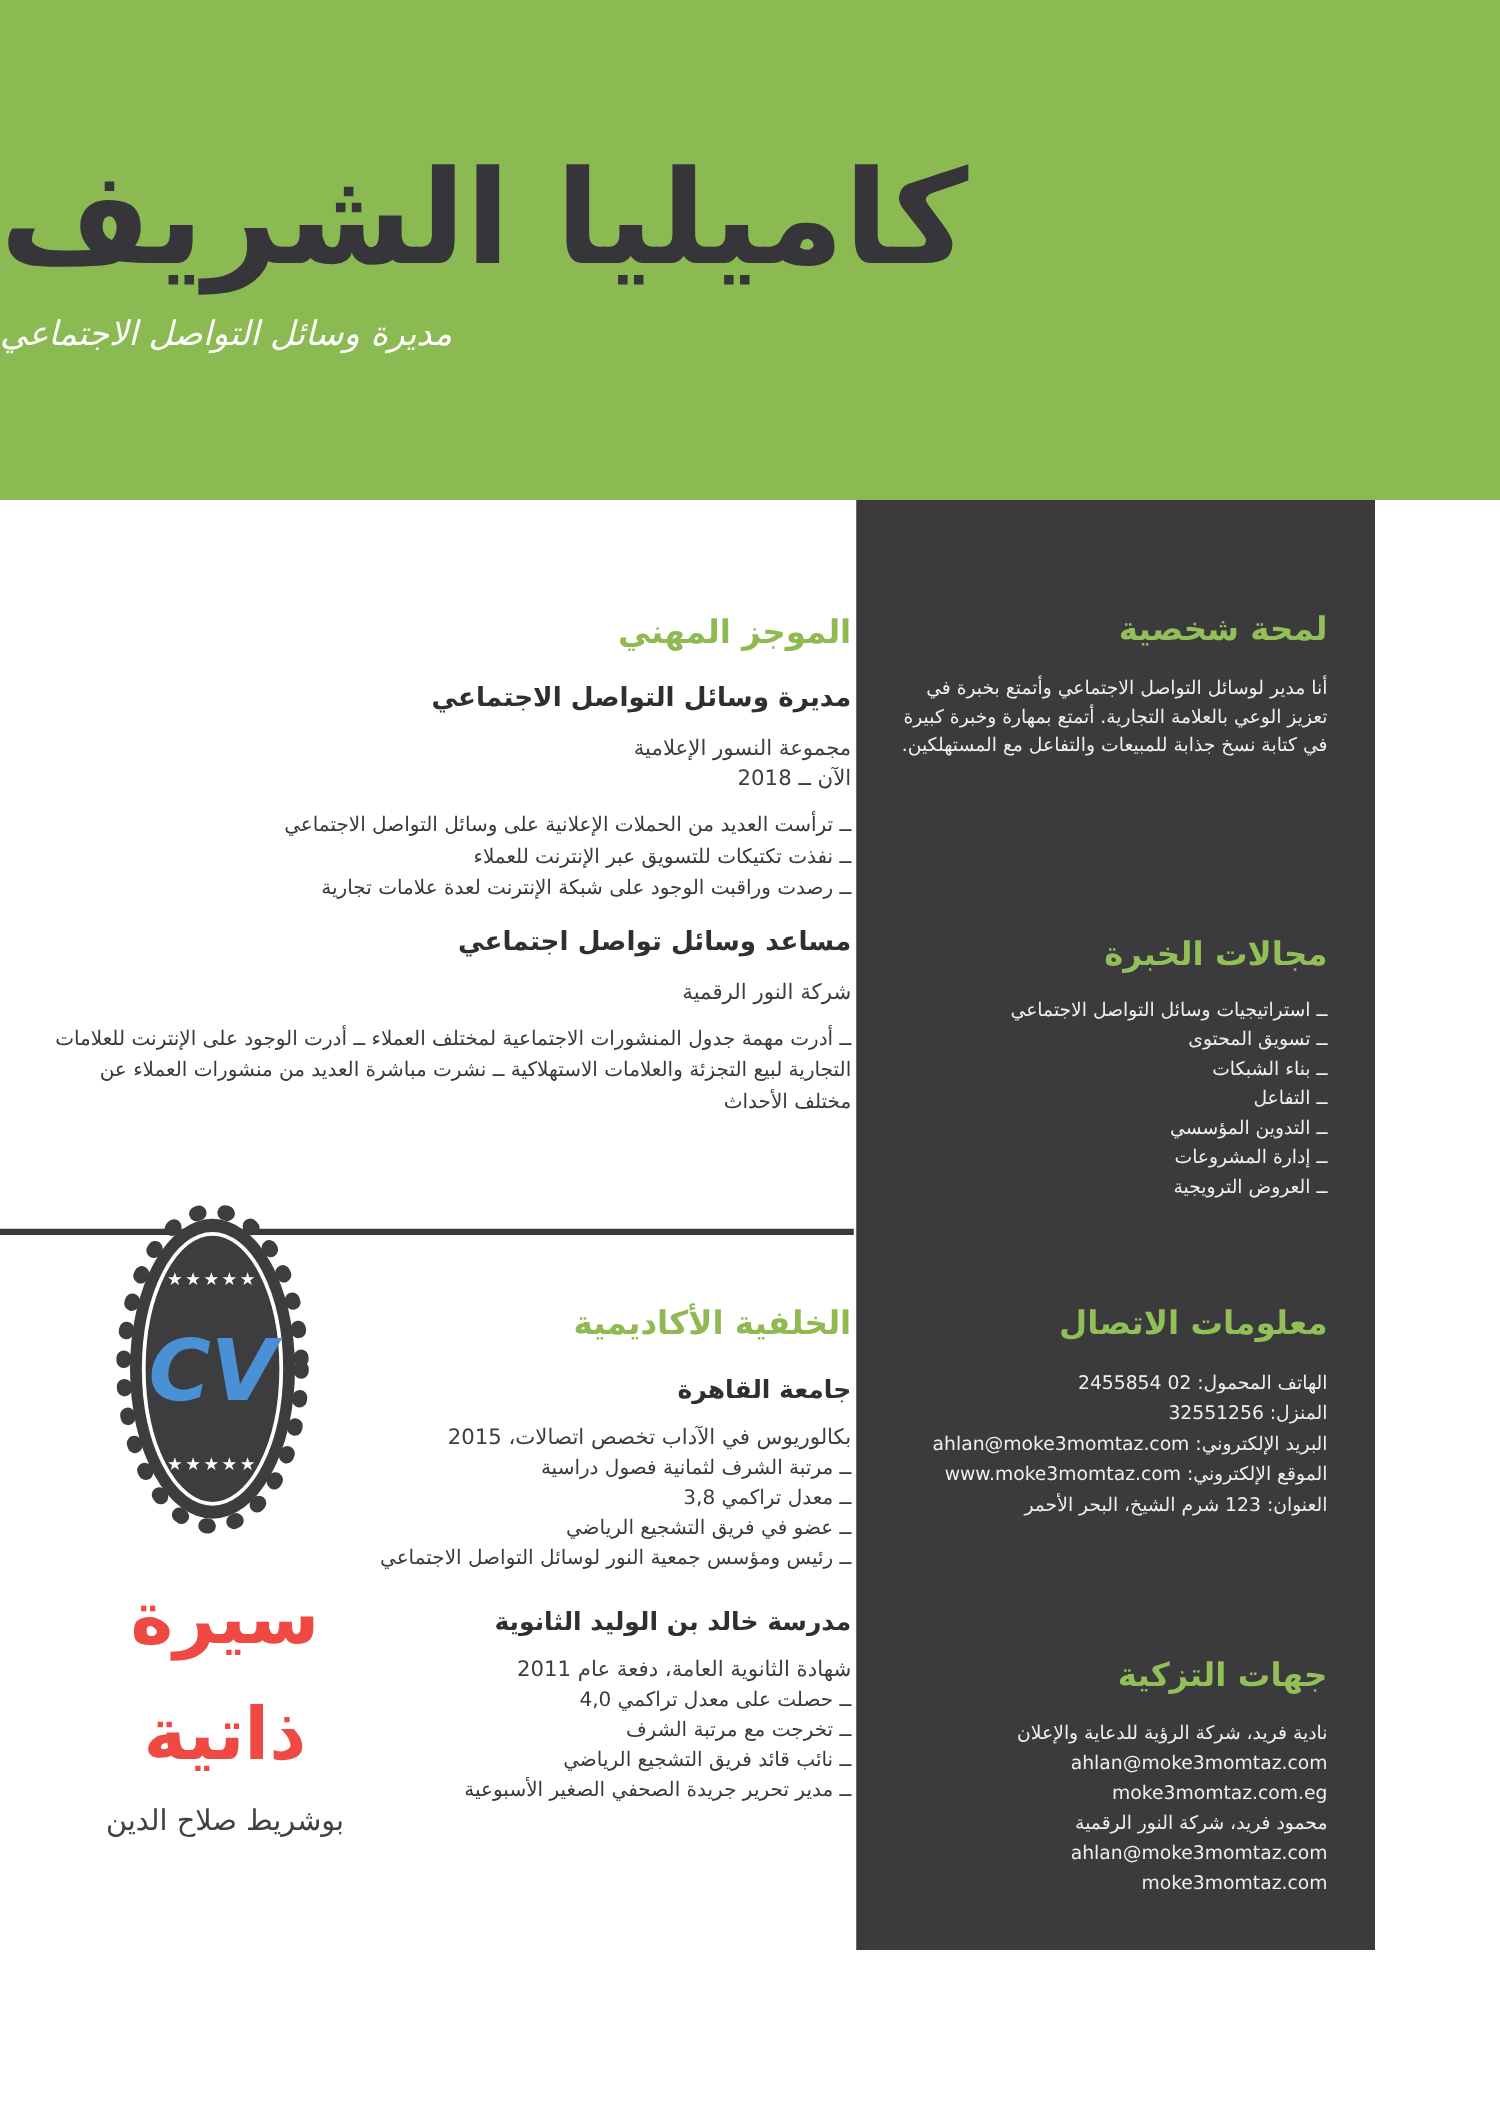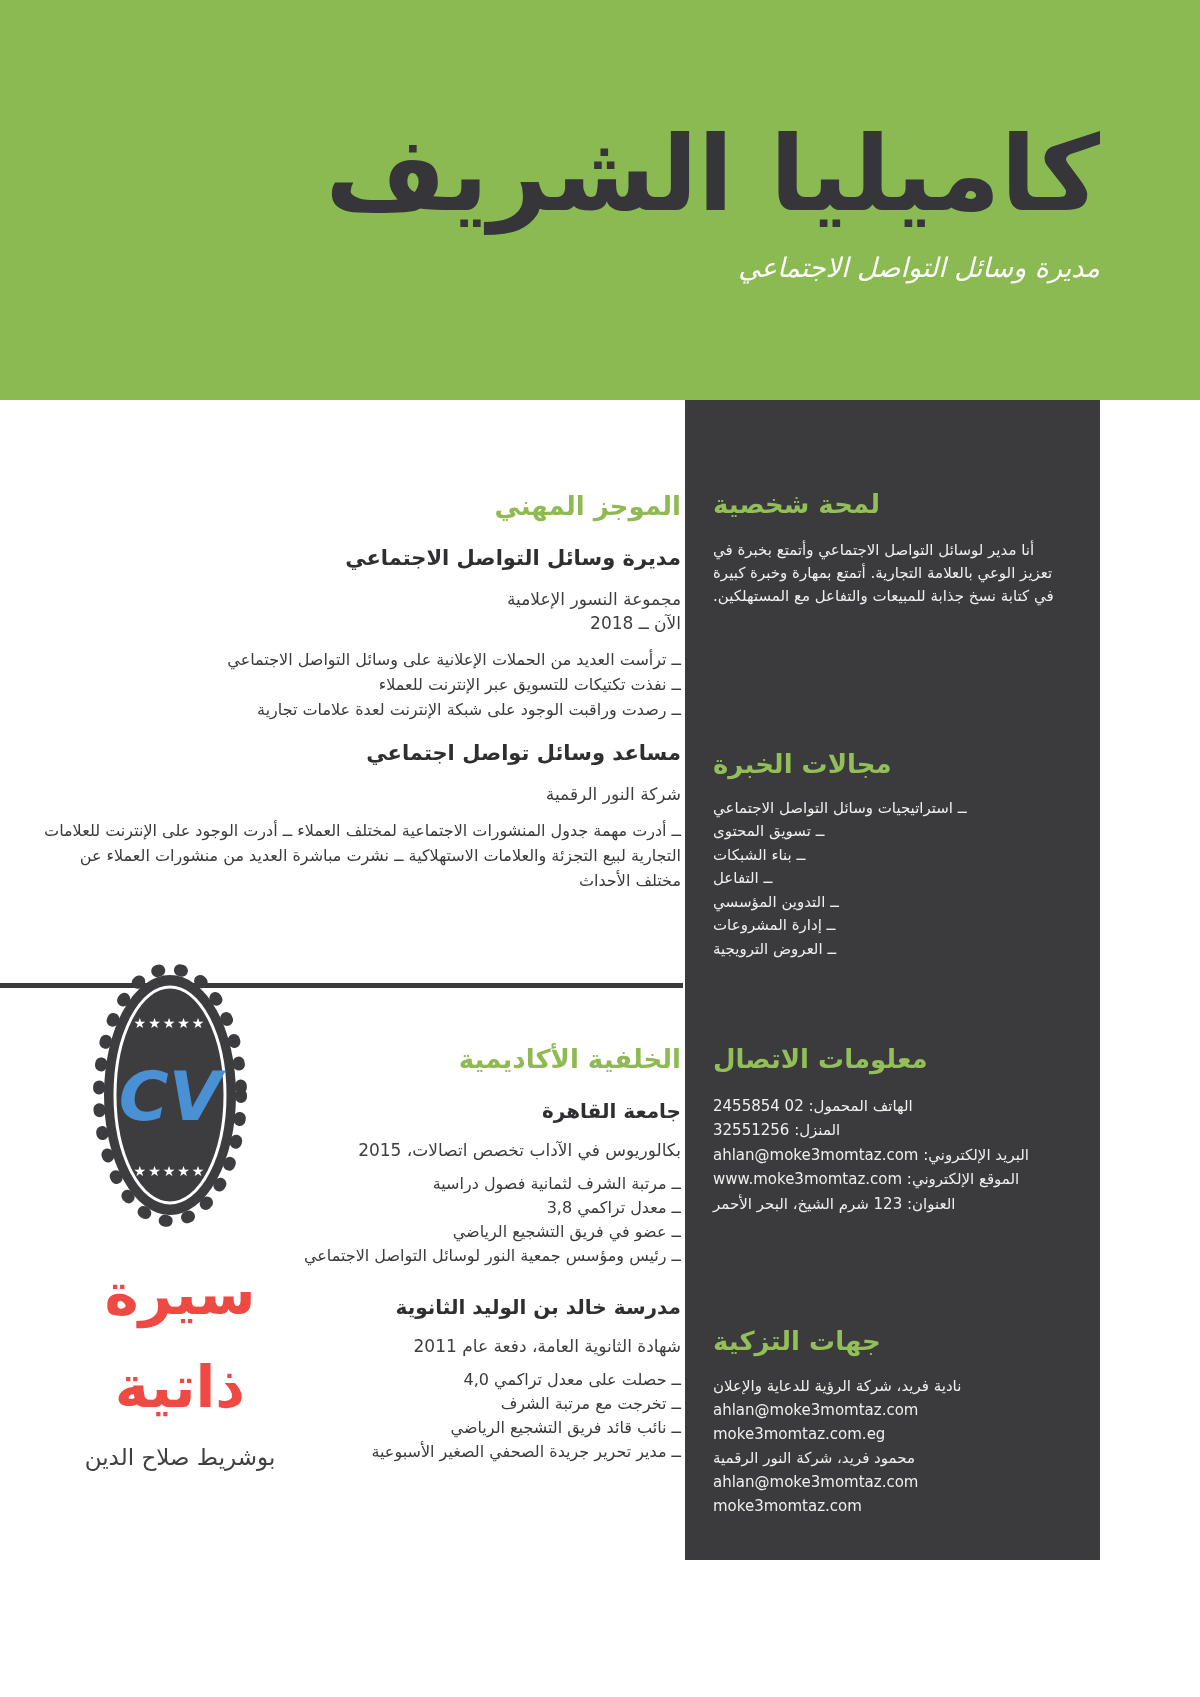--- a/index.html
+++ b/index.html
@@ -6,34 +6,34 @@
   .page{
     position:relative;width:1200px;height:1697px;margin:0 auto;
     background:#ffffff;overflow:hidden;
     font-family:"DejaVu Sans",sans-serif;color:#3f3e3e;
     direction:rtl;
   }
   
   .banner{
     position:absolute;left:0;top:0;width:1200px;height:400px;
     background:#8cba52;box-sizing:border-box;
-    padding:118px 100px 0 0;text-align:right;
+    padding:118px 100px 0 0;text-align:left;
   }
   .banner .name{
     font-size:104px;font-weight:700;line-height:1.08;color:#36363a;margin:0;
   }
   .banner .subtitle{
     margin-top:22px;font-size:27px;font-style:italic;color:#ffffff;
   }
   
   .sidebar{
     position:absolute;left:685px;top:400px;width:415px;height:1160px;
     background:#3b3b3d;color:#efefef;
   }
-  .sb-sec{position:absolute;right:38px;left:28px;text-align:left;}
+  .sb-sec{position:absolute;right:38px;left:28px;text-align:right;}
   .sb-head{font-size:26px;font-weight:700;color:#92bf58;line-height:1.25;margin:0;}
   .sb-profile{top:88px;}
   .sb-profile .txt{margin-top:18px;font-size:15px;line-height:23px;}
   .sb-expertise{top:336px;margin-top:12px;}
   .sb-expertise .lst{margin-top:16px;font-size:15px;line-height:23.5px;}
   .sb-contact{top:643px;}
   .sb-contact .lst{margin-top:18px;font-size:15px;line-height:24.5px;}
   .sb-references{top:925px;}
   .sb-references .lst{margin-top:16px;font-size:15px;line-height:24px;}
   .sb-expertise .b::before{content:"ــ ";}
@@ -46,21 +46,21 @@
   .job-dates{font-size:17px;line-height:24px;}
   .bullets{margin-top:12px;font-size:16px;line-height:25px;color:#3a3a3a;}
   .b::before{content:"ــ ";}
   .sec-summary{top:490px;}
   .sec-job2{top:740px;padding-left:36px;}
   .sec-job2 .job-title{margin-top:0;}
   .divider{position:absolute;left:0;top:983px;width:683px;height:5px;background:#3a3a3c;}
   .sec-academic{top:1043px;}
   .school-name{margin-top:12px;font-size:20px;font-weight:700;color:#2f2f31;line-height:1.3;}
   .school-degree{margin-top:14px;font-size:17px;line-height:24px;}
-  .edu-bullets{margin-top:10px;font-size:16px;line-height:24px;color:#3a3a3a;}
+  .edu-bullets{margin-top:0;font-size:16px;line-height:24px;color:#3a3a3a;}
   .school-name.first{margin-top:22px;}
   .school2{margin-top:26px;}
   
   .badge{position:absolute;left:92px;top:962px;width:156px;height:266px;}
   .wm{position:absolute;left:35px;top:1248px;width:290px;text-align:center;direction:rtl;}
   .wm-title{font-size:58px;font-weight:700;color:#ee4a43;line-height:1.6;}
   .wm-credit{margin-top:10px;font-size:23px;color:#404040;}
 </style>
 </head>
 <body>

